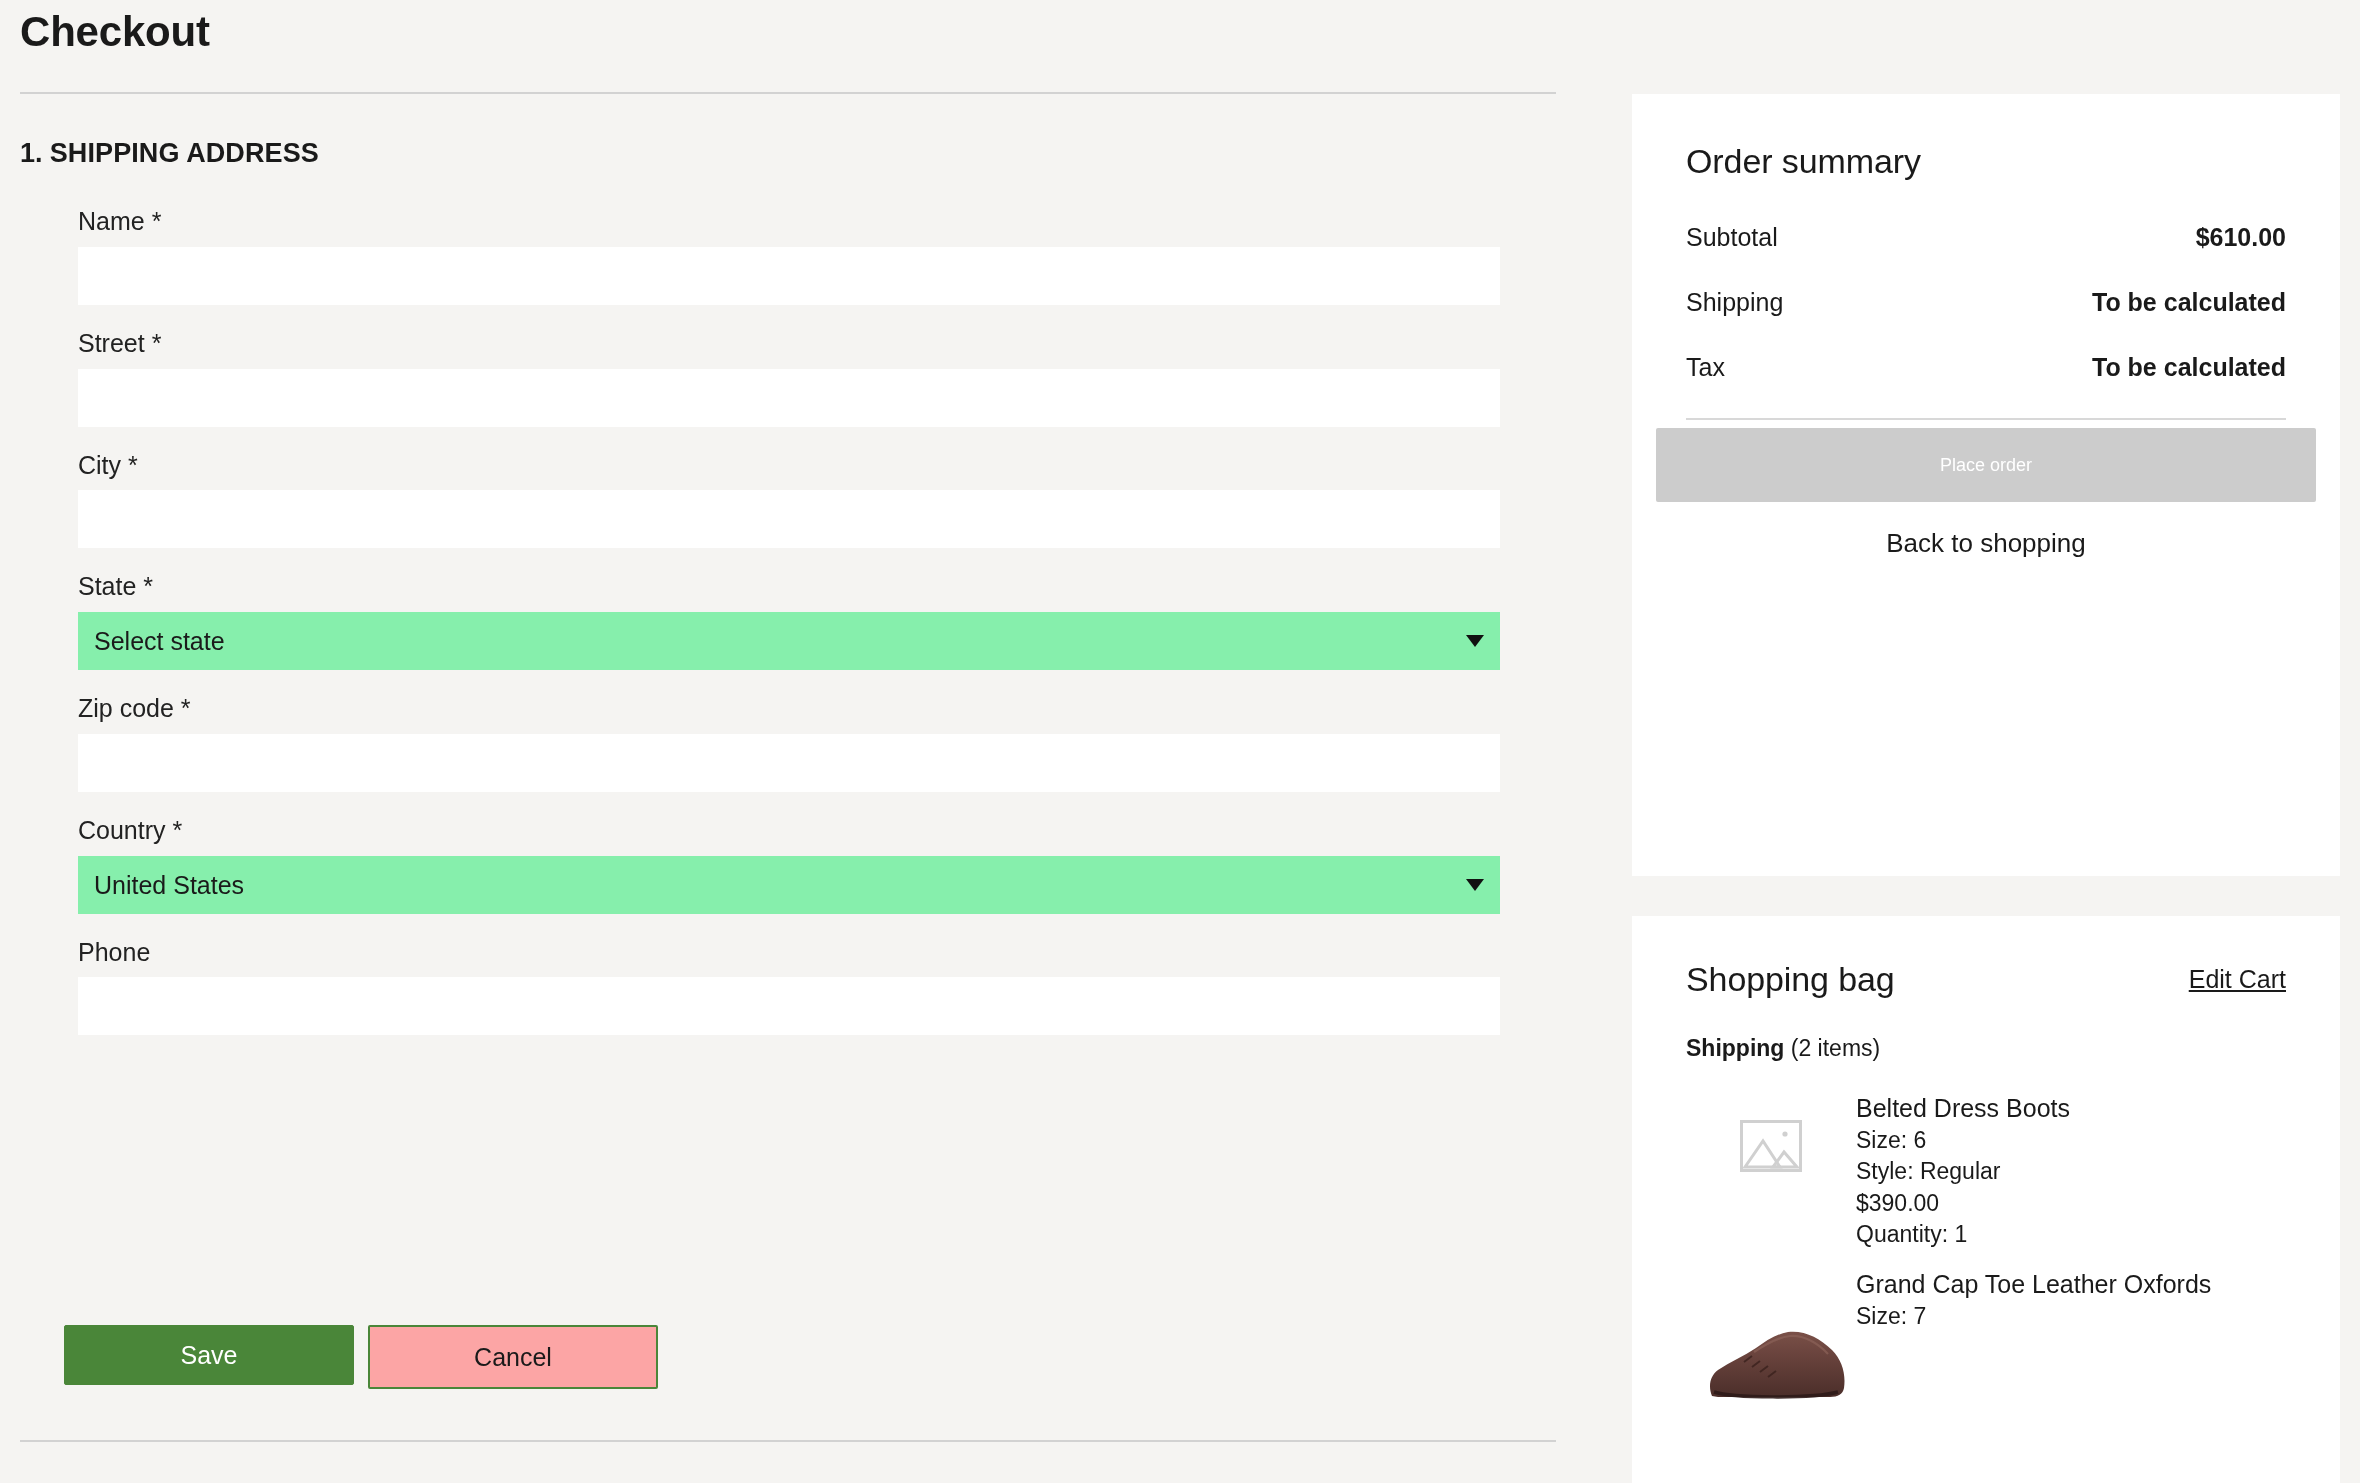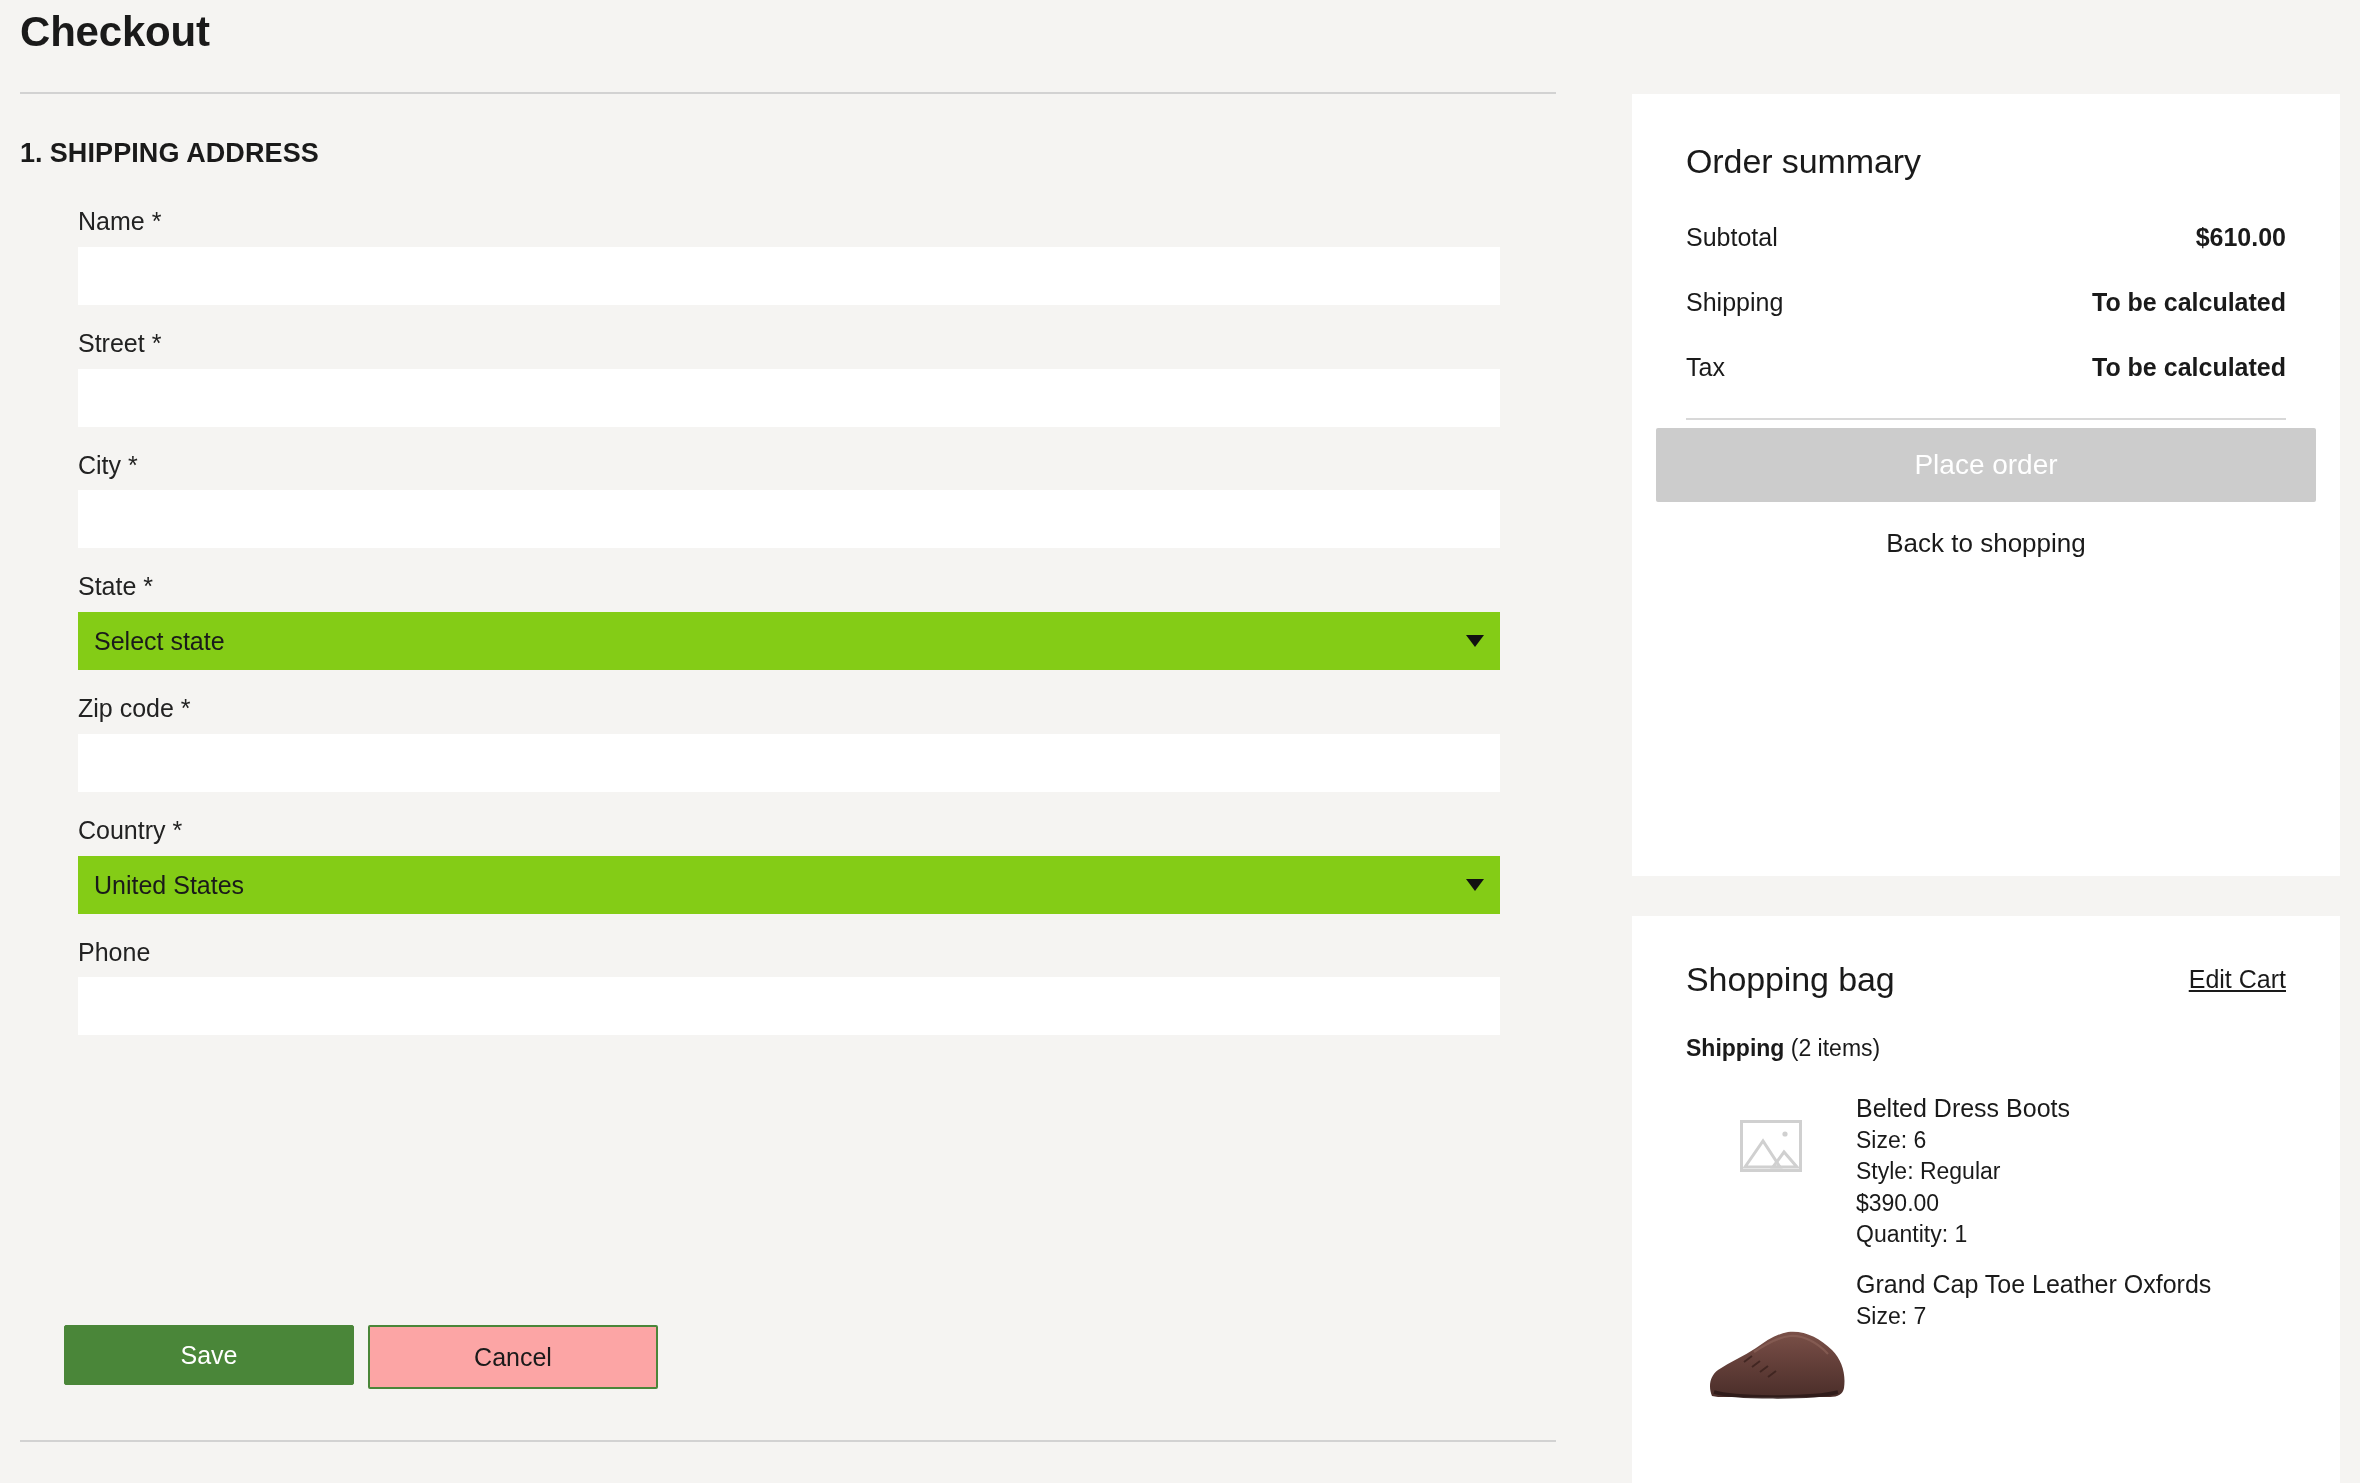--- a/index.html
+++ b/index.html
@@ -86,21 +86,21 @@
     color: #1a1a1a;
     padding: 0 16px;
     margin: 0 0 22px 0;
     border-radius: 0;
   }
   .select-wrap {
     position: relative;
     width: 1422px;
     height: 58px;
     margin: 0 0 22px 0;
-    background: #84cc16;
+    background: #86efac;
   }
   .select-wrap .select-value {
     position: absolute;
     left: 16px;
     top: 0;
     line-height: 58px;
     font-size: 25px;
     color: #1a1a1a;
   }
   .select-wrap .caret {
@@ -203,21 +203,21 @@
   .place-order-btn {
     position: absolute;
     left: 24px;
     top: 334px;
     width: 660px;
     height: 74px;
     background: #cccccc;
     color: #ffffff;
     border: none;
     font-family: "Liberation Sans", sans-serif;
-    font-size: 28px;
+    font-size: 18px;
     cursor: default;
     border-radius: 2px;
   }
   .back-link {
     position: absolute;
     left: 0;
     top: 434px;
     width: 708px;
     text-align: center;
     font-size: 26px;

